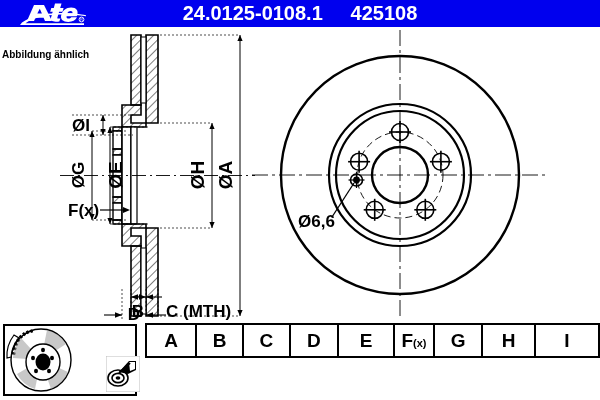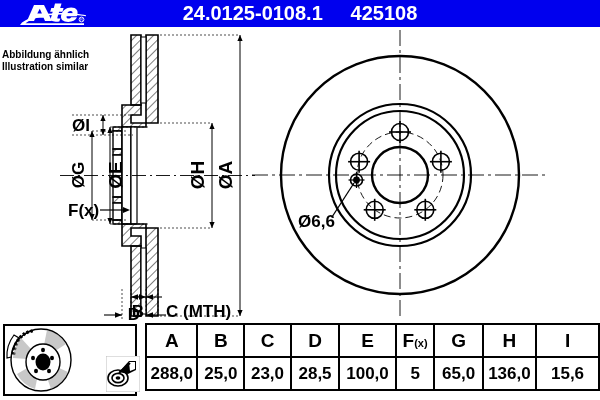--- a/index.html
+++ b/index.html
@@ -108,21 +108,20 @@
 
           <path d="M16.5 2.6 L22.0 2.6 L10.5 10.8 L6.5 10.8 Z" opacity="0"></path>
         </g>
       </svg>
     </div>
     <div class="hdr-part">24.0125-0108.1     425108</div>
   </div>
 
   <div class="caption">
     <div>Abbildung ähnlich</div>
-    <div>Illustration similar</div>
   </div>
 
   <div class="drawing">
     <svg width="600" height="293" viewBox="0 0 600 293">
       <defs>
         <pattern id="hatchR" width="6" height="6" patternUnits="userSpaceOnUse" patternTransform="rotate(45)">
           <line x1="0" y1="0" x2="0" y2="6" stroke="#000" stroke-width="1"></line>
         </pattern>
         <pattern id="hatchL" width="6" height="6" patternUnits="userSpaceOnUse" patternTransform="rotate(-45)">
           <line x1="0" y1="0" x2="0" y2="6" stroke="#000" stroke-width="1"></line>
@@ -366,27 +365,16 @@
         <td class="c-A">A</td>
         <td class="c-B">B</td>
         <td class="c-C">C</td>
         <td class="c-D">D</td>
         <td class="c-E">E</td>
         <td class="c-F fx"><span>F</span><sub>(x)</sub></td>
         <td class="c-G">G</td>
         <td class="c-H">H</td>
         <td class="c-I">I</td>
       </tr>
-      <tr>
-        <td class="c-A">288,0</td>
-        <td class="c-B">25,0</td>
-        <td class="c-C">23,0</td>
-        <td class="c-D">28,5</td>
-        <td class="c-E">100,0</td>
-        <td class="c-F">5</td>
-        <td class="c-G">65,0</td>
-        <td class="c-H">136,0</td>
-        <td class="c-I">15,6</td>
-      </tr>
     </tbody>
       </table>
   </div>
 </div>
 
 </body></html>

